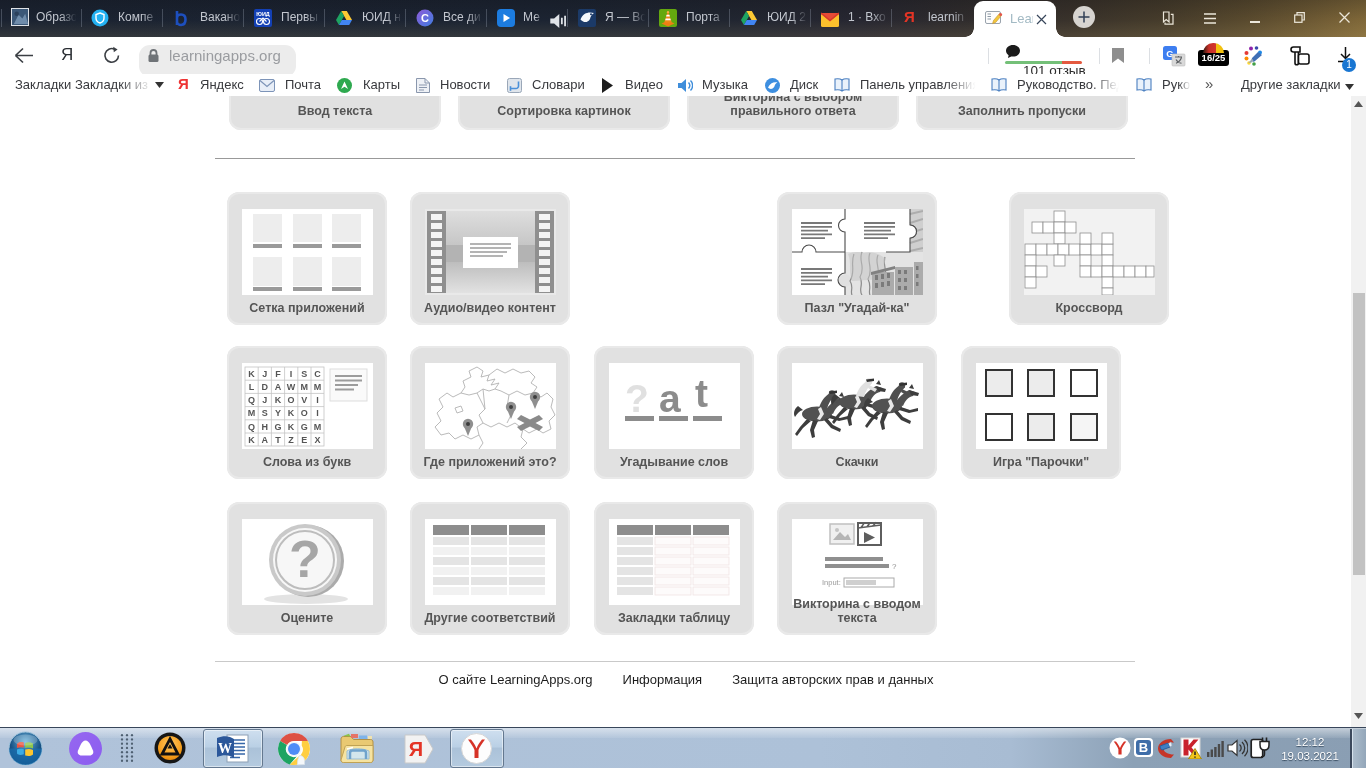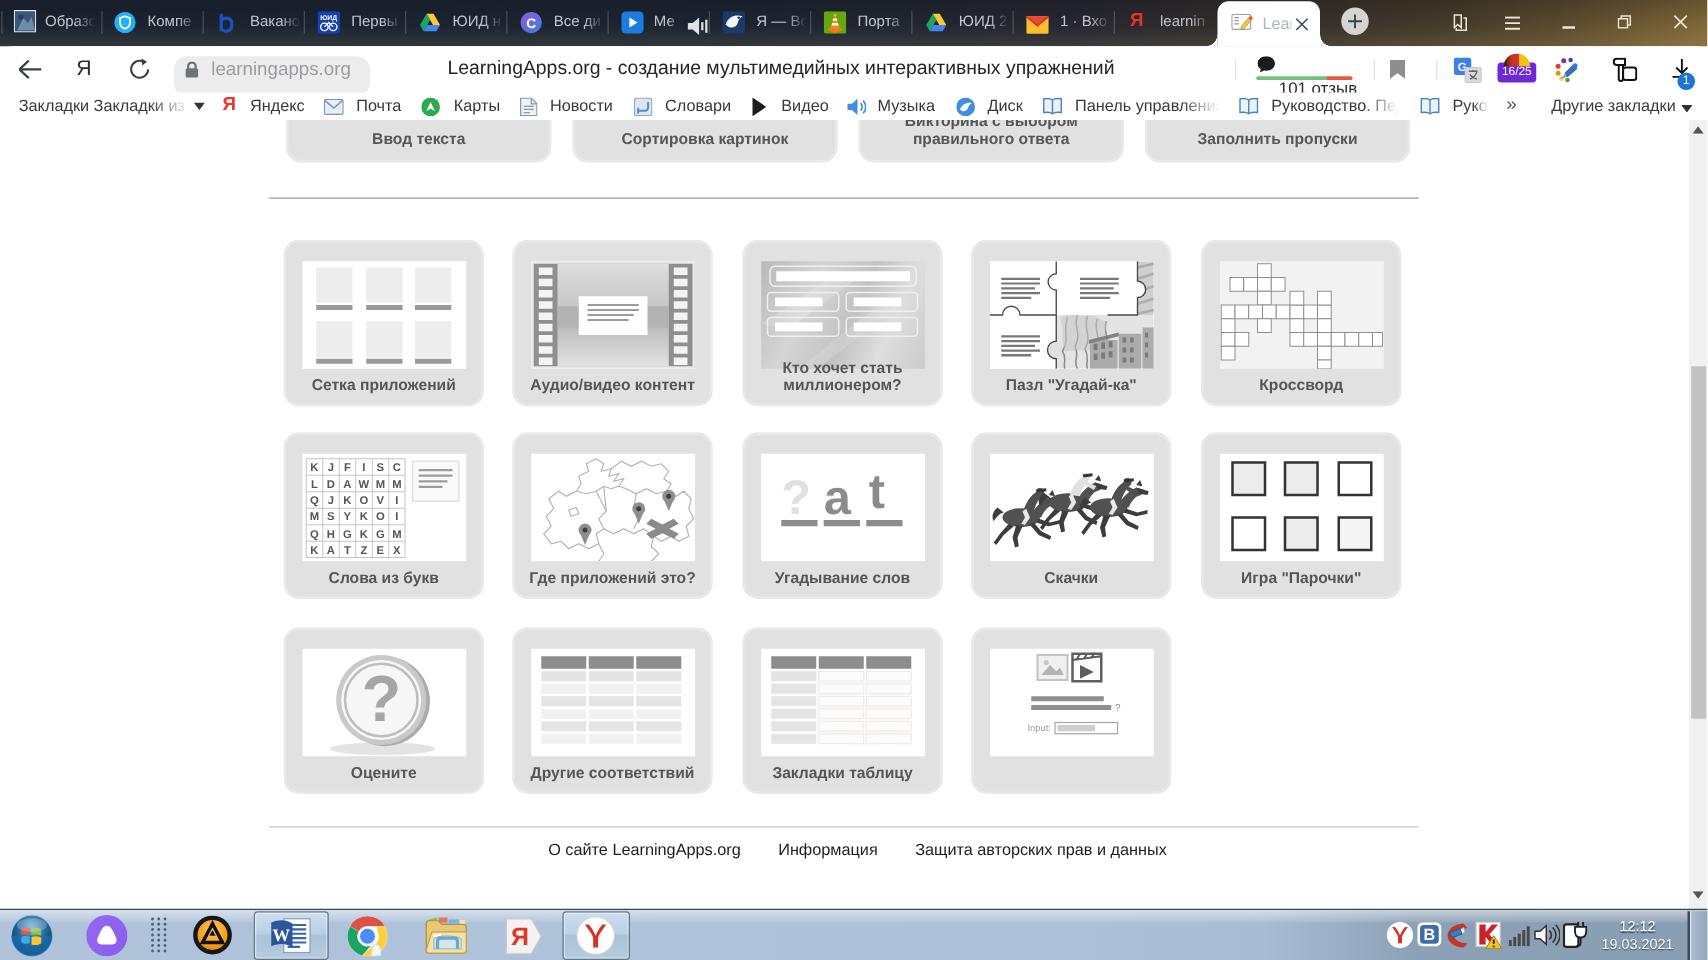--- a/index.html
+++ b/index.html
@@ -214,39 +214,38 @@
       <path d="M15.5 9.5 A 6.8 6.8 0 1 1 11.5 3.2" fill="none" stroke="#3b3f44" stroke-width="1.6"></path>
       <path d="M10.2 0.8 L14.6 3.4 L10.8 6.3 Z" fill="#3b3f44"></path>
     </svg>
  <div style="position:absolute;left:139px;top:8px;width:157px;height:32px;border-radius:11px;background:#ececec">
    <svg style="position:absolute;left:8px;top:4px" width="13" height="14" viewBox="0 0 13 14">
         <rect x="1.5" y="5.5" width="10" height="7.5" rx="1.5" fill="#6f7377"></rect>
         <path d="M3.5 6 V4 A 3 3 0 0 1 9.5 4 V6" fill="none" stroke="#6f7377" stroke-width="1.8"></path>
       </svg>
    <div style="position:absolute;left:30px;top:2px;font-size:15px;color:#9a9ca0">learningapps.org</div>
  </div>
- <div style="position:absolute;left:358px;top:9px;font-size:15.5px;color:#222426">LearningApps.org - создание мультимедийных интерактивных упражнений</div>
  <div class="vdiv" style="left:988px;top:11px;height:16px"></div>
  <svg style="position:absolute;left:1006px;top:8px" width="14" height="13" viewBox="0 0 14 13">
       <path d="M7 0 C3 0 0 2.6 0 5.8 C0 7.6 1 9.2 2.6 10.2 L2 13 L5.2 11.4 C5.8 11.5 6.4 11.6 7 11.6 C11 11.6 14 9 14 5.8 C14 2.6 11 0 7 0 Z" fill="#1b1b1b"></path>
     </svg>
  <div style="position:absolute;left:1023px;top:26px;font-size:13.5px;color:#2c2c2c">101 отзыв</div>
  <div style="position:absolute;left:1005px;top:24px;width:77px;height:3px;border-radius:2px;background:linear-gradient(to right,#74c078 0%,#74c078 74%,#e4593f 74%,#e4593f 100%)"></div>
  <div class="vdiv" style="left:1099px;top:11px;height:16px"></div>
  <svg style="position:absolute;left:1112px;top:11px" width="12" height="15" viewBox="0 0 12 15">
       <path d="M0 0 H12 V15 L6 10.5 L0 15 Z" fill="#8e8e8e"></path>
     </svg>
  <div class="vdiv" style="left:1149px;top:11px;height:16px"></div>
  <svg style="position:absolute;left:1163px;top:9px" width="23" height="21" viewBox="0 0 23 21">
       <rect x="0" y="0" width="14" height="14" rx="2.5" fill="#3d7ef0"></rect>
       <text x="7" y="10.5" font-size="9.5" font-weight="bold" fill="#fff" text-anchor="middle" font-family="Liberation Sans">G</text>
       <rect x="9" y="8" width="13" height="12" rx="1" fill="#d9d9d9" stroke="#bcbcbc" stroke-width="0.6"></rect>
       <path d="M12 11 H19 M15.5 11 V10 M13 13.5 C14 15.5 17 17 18.5 17.2 M18.5 11.5 C17.5 14.5 15 16.5 13 17.2" fill="none" stroke="#5c5f62" stroke-width="1.1"></path>
     </svg>
- <div style="position:absolute;left:1198px;top:13px;width:31px;height:16px;border-radius:3px;background:#6d28d9;color:#fff;font-size:9.5px;font-weight:normal;text-align:center;line-height:16px">16/25</div>
+ <div style="position:absolute;left:1198px;top:13px;width:31px;height:16px;border-radius:3px;background:#000000;color:#fff;font-size:9.5px;font-weight:bold;text-align:center;line-height:16px">16/25</div>
  <div style="position:absolute;left:1203px;top:6px;width:21px;height:10px;border-radius:10px 10px 0 0;background:linear-gradient(to right,#2b1a10 0%,#c62f28 28%,#d3362b 60%,#f2c110 60%)"></div>
  <svg style="position:absolute;left:1243px;top:8px" width="22" height="22" viewBox="0 0 22 22">
       <circle cx="8" cy="3.5" r="2" fill="#8e24aa"></circle>
       <circle cx="13.5" cy="3" r="1.8" fill="#3949ab"></circle>
       <circle cx="3.5" cy="8" r="2" fill="#e53935"></circle>
       <circle cx="17" cy="7.5" r="2" fill="#1e88e5"></circle>
       <circle cx="3.5" cy="13.5" r="2" fill="#fb8c00"></circle>
       <circle cx="6" cy="18" r="1.8" fill="#fdd835"></circle>
       <circle cx="11" cy="19" r="1.8" fill="#43a047"></circle>
       <path d="M9 13 L15 7 L19 10 L12 16 C10.5 17.5 8.5 16.5 9 13 Z" fill="#3f6eb5"></path>
@@ -422,39 +421,20 @@
   <div style="position:absolute;left:90px;top:35px;width:29px;height:4px;background:#9a9a9a"></div>
   <div style="position:absolute;left:11px;top:48px;width:29px;height:29px;background:#ededed"></div>
   <div style="position:absolute;left:51px;top:48px;width:29px;height:29px;background:#ededed"></div>
   <div style="position:absolute;left:90px;top:48px;width:29px;height:29px;background:#ededed"></div>
   <div style="position:absolute;left:11px;top:78px;width:29px;height:4px;background:#9a9a9a"></div>
   <div style="position:absolute;left:51px;top:78px;width:29px;height:4px;background:#9a9a9a"></div>
   <div style="position:absolute;left:90px;top:78px;width:29px;height:4px;background:#9a9a9a"></div>
  </div>
  <div class="cap" style="top:110px">Сетка приложений</div>
 </div>
-<div class="tile" style="left:594px;top:96px;width:160px;height:133px">
- <div class="timg" style="background:linear-gradient(115deg,#b9b9b9 0%,#d5d5d5 30%,#c2c2c2 55%,#dedede 75%,#cbcbcb 100%)">
-  <svg width="131" height="86" viewBox="0 0 131 86">
-   <path d="M0 50 L60 10 L80 12 L20 55 Z" fill="rgba(255,255,255,0.2)"></path>
-   <path d="M30 86 L100 30 L112 35 L45 86 Z" fill="rgba(255,255,255,0.16)"></path>
-   <rect x="7" y="4" width="117" height="16" rx="4" fill="none" stroke="#efefef" stroke-width="1.3"></rect>
-   <rect x="12" y="8" width="107" height="8" fill="#fff"></rect>
-   <rect x="5" y="25" width="57" height="15" rx="3" fill="none" stroke="#efefef" stroke-width="1.2"></rect>
-   <rect x="11" y="29" width="38" height="7" fill="#fff"></rect>
-   <rect x="68" y="25" width="57" height="15" rx="3" fill="none" stroke="#efefef" stroke-width="1.2"></rect>
-   <rect x="74" y="29" width="38" height="7" fill="#fff"></rect>
-   <rect x="5" y="45" width="57" height="15" rx="3" fill="none" stroke="#efefef" stroke-width="1.2"></rect>
-   <rect x="11" y="49" width="38" height="7" fill="#fff"></rect>
-   <rect x="68" y="45" width="57" height="15" rx="3" fill="none" stroke="#efefef" stroke-width="1.2"></rect>
-   <rect x="74" y="49" width="38" height="7" fill="#fff"></rect>
-  </svg>
- </div>
- <div class="cap" style="top:96px">Кто хочет стать<br>миллионером?</div>
-</div>
 <div class="tile" style="left:777px;top:96px;width:160px;height:133px">
  <div class="timg">
   <svg width="131" height="86" viewBox="0 0 131 86">
    <rect x="0" y="0" width="131" height="86" fill="#fff"></rect>
 
    <rect x="118" y="0" width="13" height="43" fill="#cfcfcf"></rect>
    <rect x="53" y="43" width="78" height="43" fill="#e4e4e4"></rect>
    <circle cx="53" cy="71.5" r="6.5" fill="#e0e0e0"></circle>
    <path d="M118 5 L131 2 M118 14 L131 10 M118 24 L131 20 M118 34 L131 30 M118 42 L131 39" stroke="#adadad" stroke-width="2"></path>
 
@@ -502,21 +482,21 @@
 
    <g stroke="#787878" stroke-width="1.8">
     <path d="M9 14 H40 M9 17.8 H40 M9 21.6 H36 M9 25.4 H40 M9 29.2 H33"></path>
     <path d="M72 14 H103 M72 17.8 H103 M72 21.6 H99 M72 25.4 H103 M72 29.2 H96"></path>
     <path d="M9 60 H40 M9 63.8 H40 M9 67.6 H36 M9 71.4 H40 M9 75.2 H33"></path>
    </g>
   </svg>
  </div>
  <div class="cap" style="top:110px">Пазл "Угадай-ка"</div>
 </div>
-<div class="tile" style="left:961px;top:96px;width:160px;height:133px">
+<div class="tile" style="left:1009px;top:96px;width:160px;height:133px">
  <div class="timg" style="background:#f2f2f2">
   <svg width="131" height="86" viewBox="0 0 131 86">
    <g fill="#fff" stroke="#8f8f8f" stroke-width="0.8">
     <rect x="30" y="2" width="11" height="11"></rect>
     <rect x="8" y="13" width="11" height="11"></rect>
             <rect x="19" y="13" width="11" height="11"></rect>
             <rect x="30" y="13" width="11" height="11"></rect>
             <rect x="41" y="13" width="11" height="11"></rect>
     <rect x="30" y="24" width="11" height="11"></rect>
     <rect x="1" y="35" width="11" height="11"></rect>
@@ -778,20 +758,21 @@
    <path d="M66 9 L89 6 M69 8.6 L72 4.4 M75 7.8 L78 3.8 M81 7 L84 3.2" stroke="#5e5e5e" stroke-width="1.6"></path>
    <path d="M72 13 L83 18.5 L72 24 Z" fill="#5e5e5e"></path>
    <rect x="33" y="38" width="58" height="4" fill="#8f8f8f"></rect>
    <rect x="33" y="45" width="64" height="4" fill="#8f8f8f"></rect>
    <text x="100" y="50" font-family="Liberation Sans" font-size="8" fill="#8f8f8f">?</text>
    <text x="30" y="66" font-family="Liberation Sans" font-size="7.5" fill="#9a9a9a">Input:</text>
    <rect x="52" y="59" width="50" height="9" fill="#fff" stroke="#aaa"></rect>
    <rect x="54" y="61" width="30" height="5" fill="#cfcfcf"></rect>
   </svg>
  </div>
+ <div class="cap" style="top:96px">Викторина с вводом<br>текста</div>
 </div>
 
 <div class="hr" style="top:565px;background:#c9c9c9"></div>
 <div class="abs" style="top:576px;left:3px;width:1366px;text-align:center;font-size:13px;color:#1d1d1d">
  <span style="margin:0 15px">О сайте LearningApps.org</span><span style="margin:0 15px">Информация</span><span style="margin:0 15px">Защита авторских прав и данных</span>
 </div>
 </div>
 <div class="abs" id="sbar">
     <div id="sthumb"></div>
 <svg style="position:absolute;left:3px;top:5px" width="9" height="6" viewBox="0 0 9 6">

